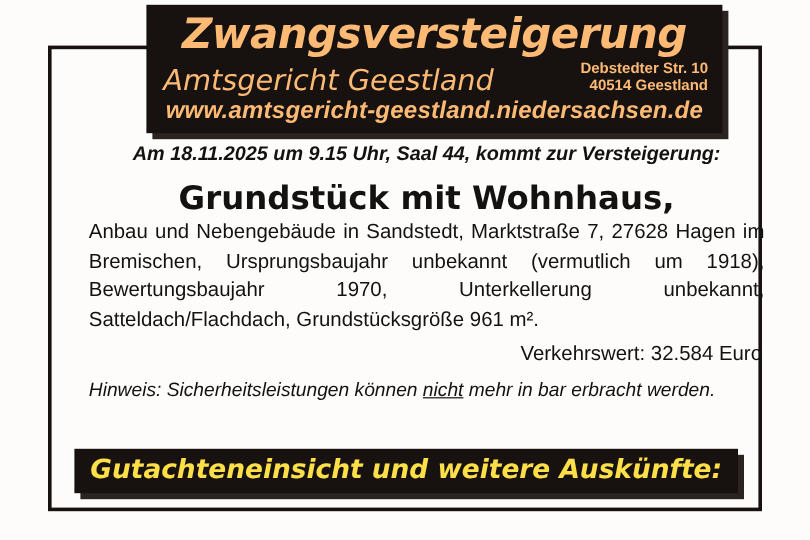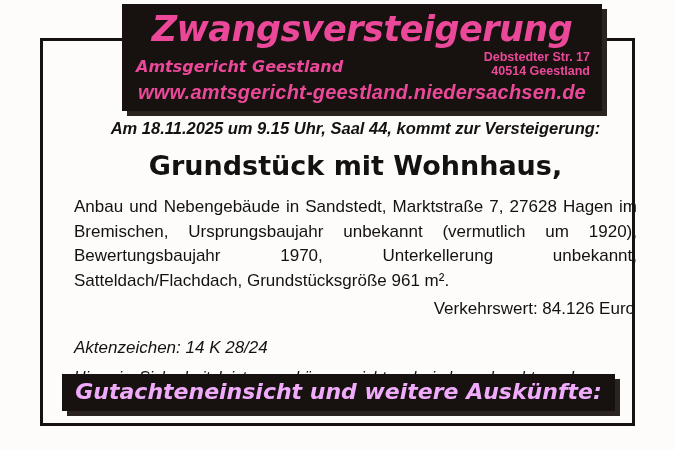--- a/index.html
+++ b/index.html
@@ -34,21 +34,21 @@
     background: transparent;
   }
 
   
   .header-banner {
     position: absolute;
     left: 122px;
     top: 4px;
     width: 480px;
     background: #17120f;
-    color: #ec4899;
+    color: #fdba74;
     padding: 6px 10px 10px 10px;
     box-sizing: border-box;
     text-align: center;
     box-shadow: 5px 5px 0 #2b2320;
   }
   .banner-title {
     font-family: "DejaVu Sans", sans-serif;
     font-weight: bold;
     font-style: italic;
     font-size: 35px;
@@ -57,23 +57,23 @@
     white-space: nowrap;
   }
   .banner-row2 {
     display: flex;
     align-items: flex-end;
     justify-content: space-between;
     margin-top: 2px;
   }
   .banner-court {
     font-family: "DejaVu Sans", sans-serif;
-    font-weight: bold;
-    font-style: italic;
-    font-size: 16px;
+    font-weight: normal;
+    font-style: italic;
+    font-size: 24px;
     line-height: 26px;
     white-space: nowrap;
     padding-left: 4px;
   }
   .banner-addr {
     text-align: right;
     font-family: "Liberation Sans", sans-serif;
     font-weight: bold;
     font-size: 12.5px;
     line-height: 14px;
@@ -108,21 +108,20 @@
     line-height: 20px;
     margin-bottom: 13px;
   }
 
   .line-object {
     text-align: center;
     font-family: "DejaVu Sans", sans-serif;
     font-weight: bold;
     font-size: 27px;
     line-height: 30px;
-    margin-bottom: 14px;
   }
 
   .paragraph {
     font-family: "Liberation Sans", sans-serif;
     font-size: 17px;
     line-height: 24.5px;
     text-align: justify;
     margin: 0 6px 0 6px;
   }
 
@@ -153,21 +152,21 @@
     text-decoration: underline;
   }
 
   
   .footer-banner {
     position: absolute;
     left: 62px;
     top: 374px;
     width: 553px;
     background: #17120f;
-    color: #f0abfc;
+    color: #fde047;
     text-align: center;
     padding: 5px 8px 7px 8px;
     box-sizing: border-box;
     box-shadow: 5px 5px 0 #2b2320;
   }
   .footer-line1 {
     font-family: "DejaVu Sans", sans-serif;
     font-weight: bold;
     font-style: italic;
     font-size: 22px;
@@ -193,33 +192,32 @@
 
 <div class="ad">
 
   <div class="outer-frame"></div>
 
   <div class="header-banner">
     <div class="banner-title">Zwangsversteigerung</div>
     <div class="banner-row2">
       <div class="banner-court">Amtsgericht Geestland</div>
       <div class="banner-addr">
-        <div>Debstedter Str. 17</div>
+        <div>Debstedter Str. 10</div>
         <div>40514 Geestland</div>
       </div>
     </div>
     <div class="banner-url">www.amtsgericht-geestland.niedersachsen.de</div>
   </div>
 
   <div class="content">
     <div class="line-date">Am 18.11.2025 um 9.15 Uhr, Saal 44, kommt zur Versteigerung:</div>
     <div class="line-object">Grundstück mit Wohnhaus,</div>
-    <div class="paragraph">Anbau und Nebengebäude in Sandstedt, Marktstraße 7, 27628 Hagen im Bremischen, Ursprungsbaujahr unbekannt (vermutlich um 1920), Bewertungsbaujahr 1970, Unterkellerung unbekannt, Satteldach/Flachdach, Grundstücksgröße 961 m².</div>
-    <div class="value-line">Verkehrswert: 84.126 Euro</div>
-    <div class="file-number">Aktenzeichen: 14 K 28/24</div>
+    <div class="paragraph">Anbau und Nebengebäude in Sandstedt, Marktstraße 7, 27628 Hagen im Bremischen, Ursprungsbaujahr unbekannt (vermutlich um 1918), Bewertungsbaujahr 1970, Unterkellerung unbekannt, Satteldach/Flachdach, Grundstücksgröße 961 m².</div>
+    <div class="value-line">Verkehrswert: 32.584 Euro</div>
     <div class="notice">
       <span>Hinweis: Sicherheitsleistungen können </span><u>nicht</u><span> mehr in bar erbracht werden.</span>
     </div>
   </div>
 
   <div class="footer-banner">
     <div class="footer-line1">Gutachteneinsicht und weitere Auskünfte:</div>
   </div>
 
 </div>

